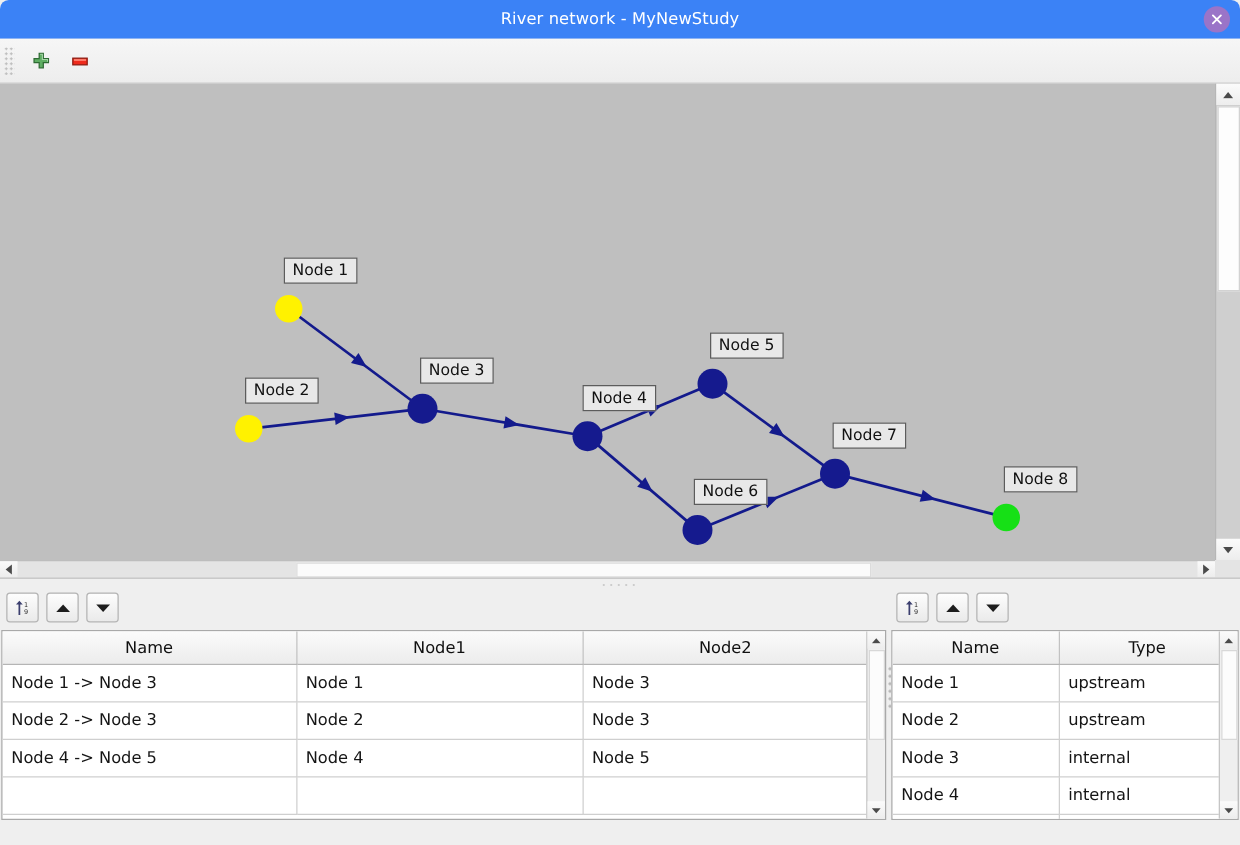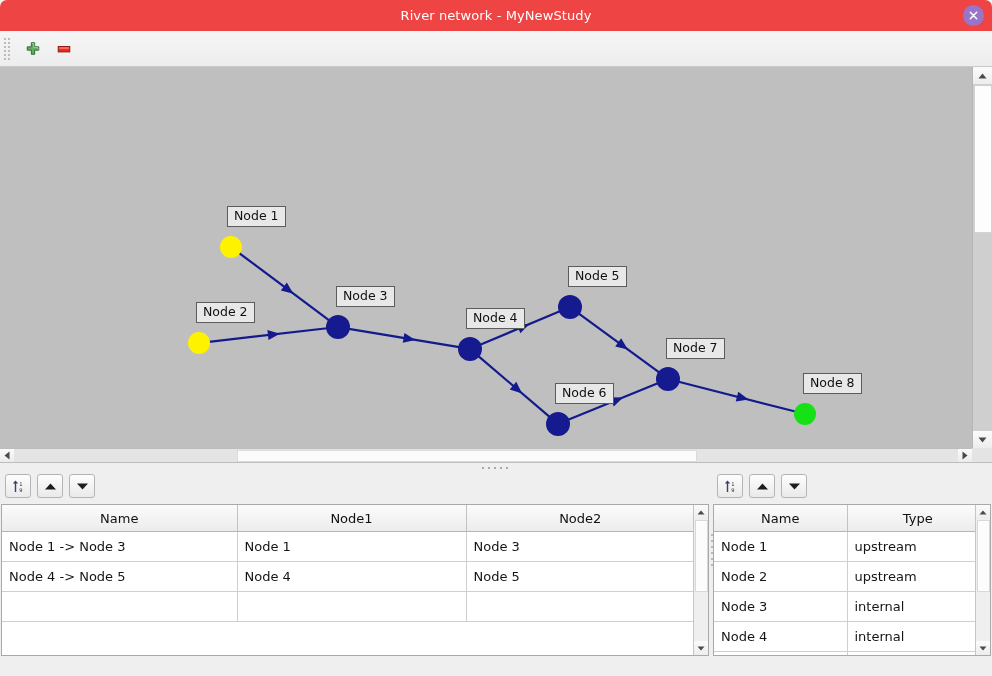--- a/index.html
+++ b/index.html
@@ -13,21 +13,21 @@
     position: relative;
     width: 992px; height: 676px;
     background: #efefef;
     box-sizing: border-box;
   }
 
   
   .titlebar {
     position: absolute; left: 0; top: 0;
     width: 992px; height: 31px;
-    background: #ef4444;
+    background: #3b82f6;
     border-top-left-radius: 7px;
     border-top-right-radius: 7px;
     display: flex; align-items: center; justify-content: center;
   }
   .titlebar-text {
     color: #ffffff;
     font-size: 13px;
     letter-spacing: .1px;
     font-family: "DejaVu Sans", "Liberation Sans", sans-serif;
   }
@@ -390,20 +390,25 @@
                 <th style="border-right: none;">Node2</th>
               </tr>
             </thead>
           <tbody id="reaches-body">
               <tr>
                 <td>Node 1 -&gt; Node 3</td>
                 <td>Node 1</td>
                 <td style="border-right: none;">Node 3</td>
               </tr>
               <tr>
+                <td>Node 2 -&gt; Node 3</td>
+                <td>Node 2</td>
+                <td style="border-right: none;">Node 3</td>
+              </tr>
+              <tr>
                 <td>Node 4 -&gt; Node 5</td>
                 <td>Node 4</td>
                 <td style="border-right: none;">Node 5</td>
               </tr>
               <tr>
                 <td></td>
                 <td></td>
                 <td style="border-right: none;"></td>
               </tr>
             </tbody>

